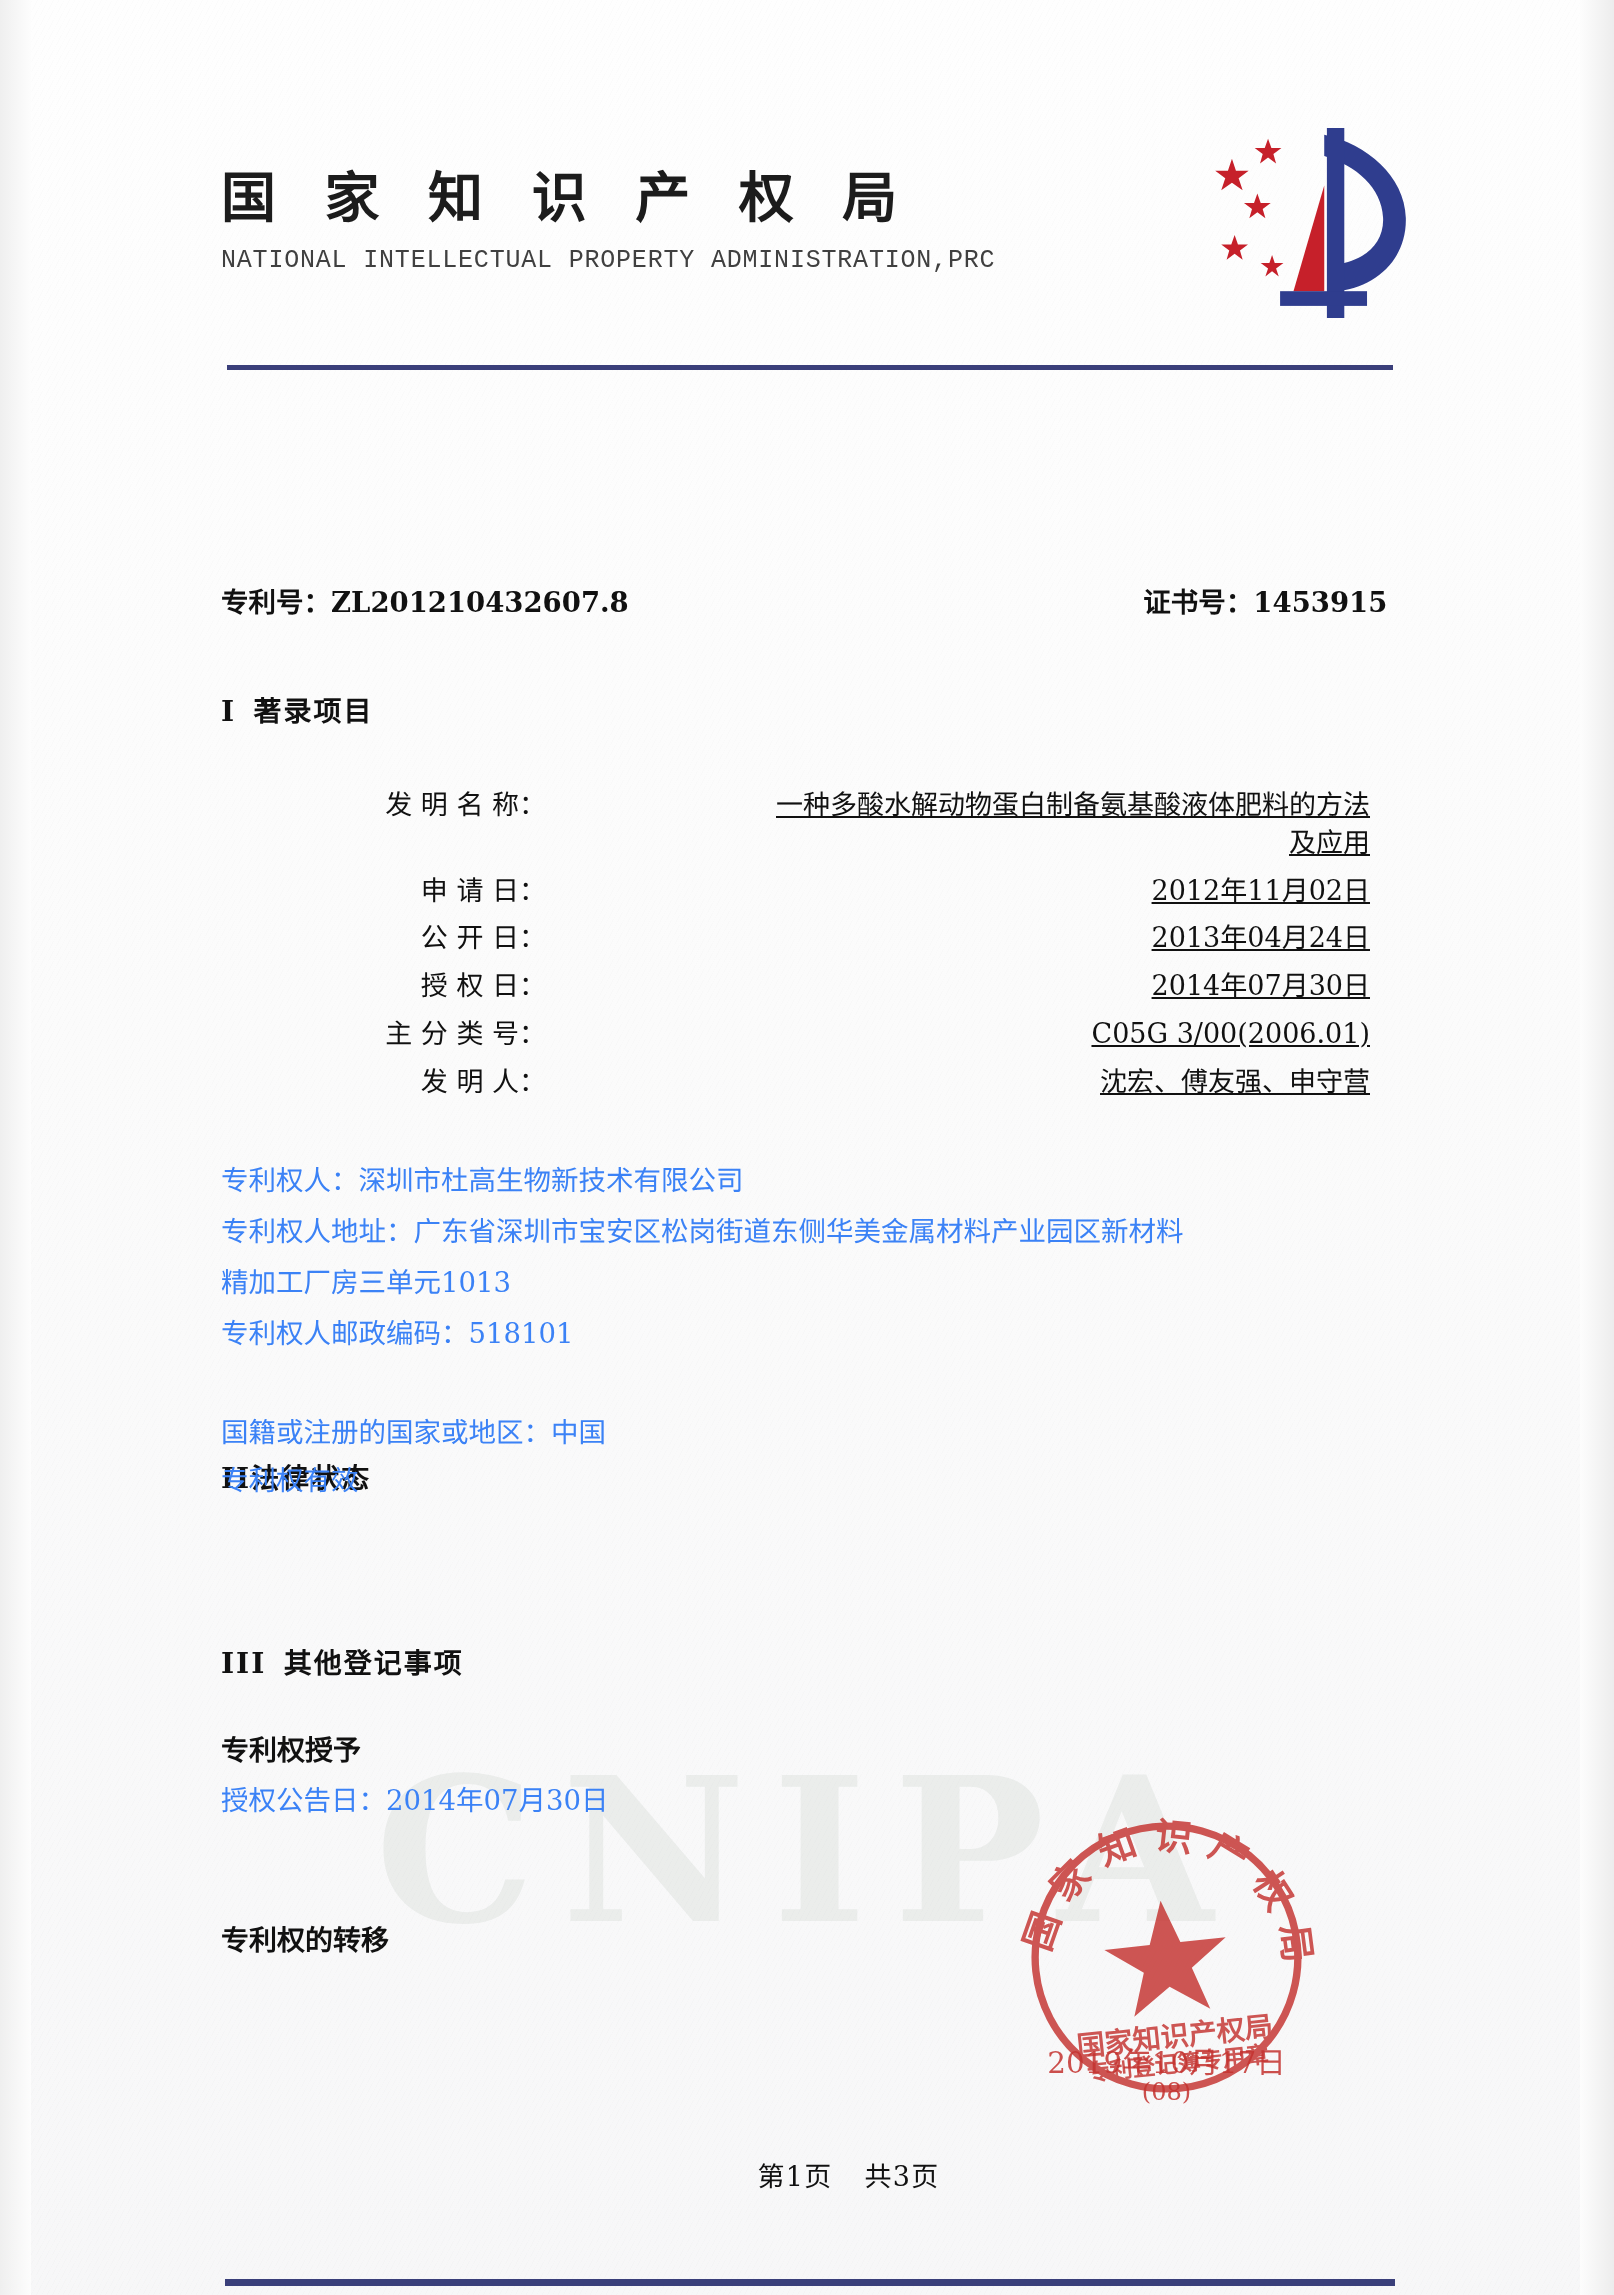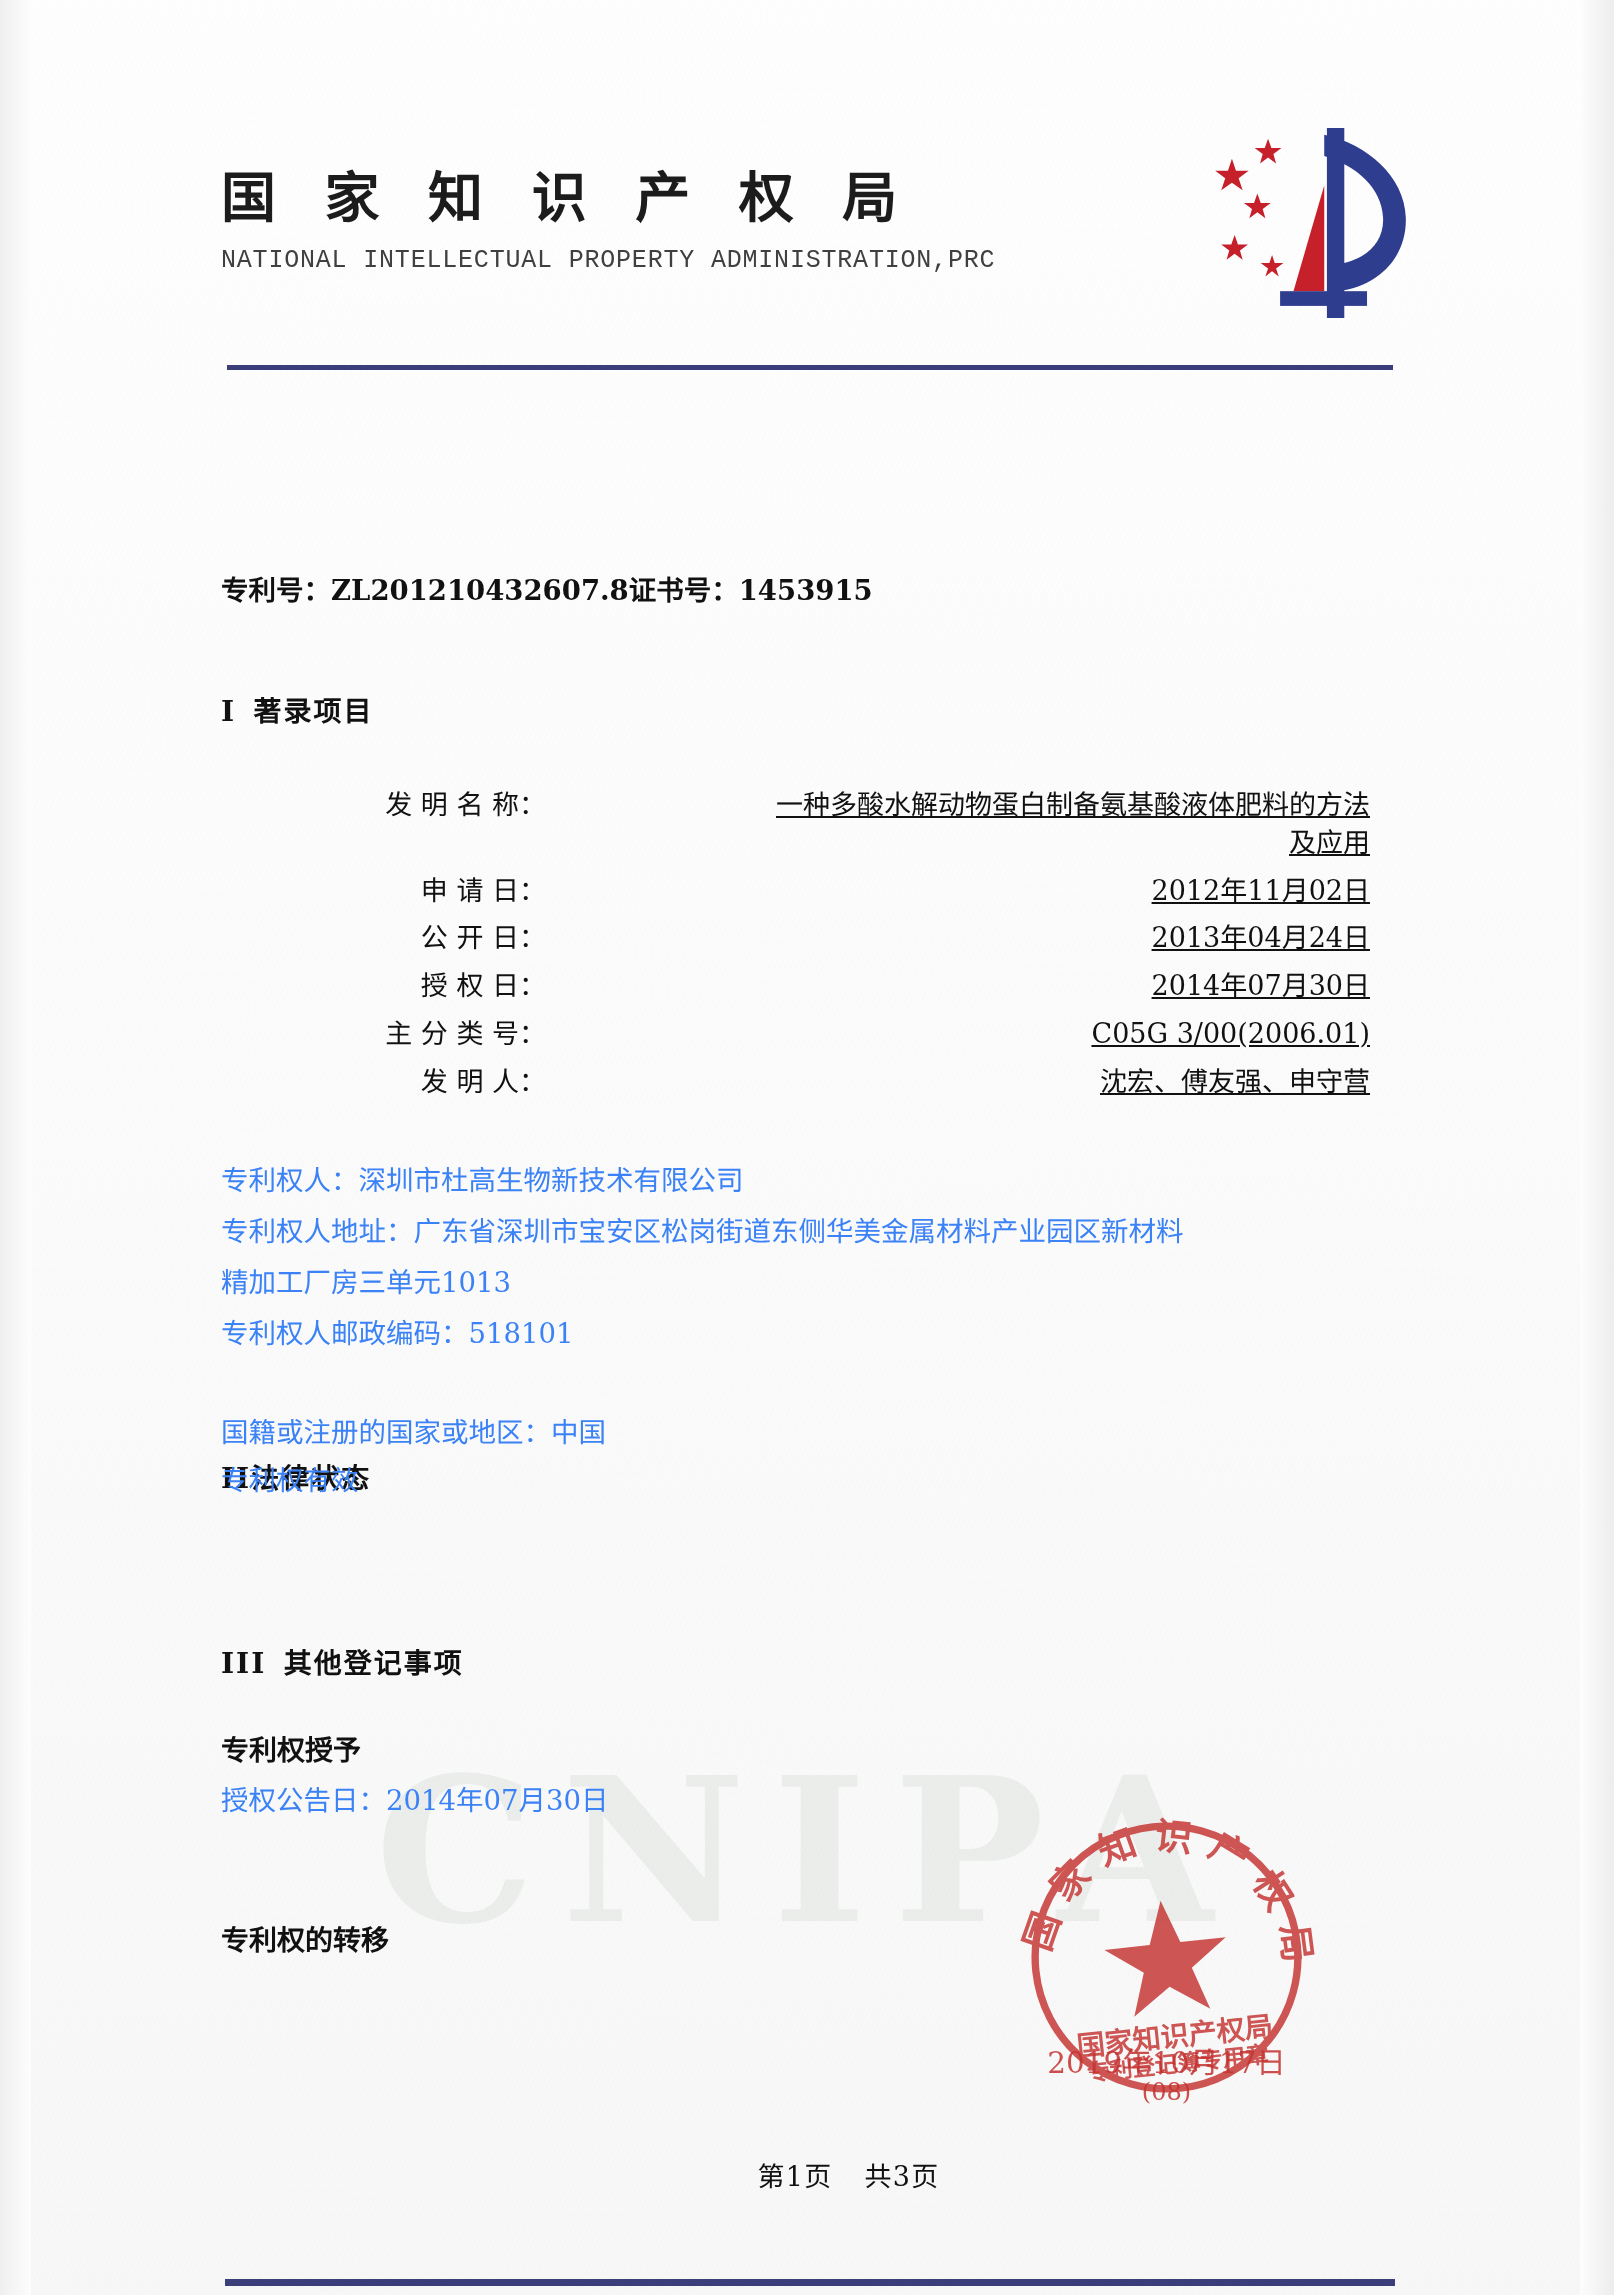--- a/index.html
+++ b/index.html
@@ -95,24 +95,24 @@
     text-align: center;
     font-family: "DejaVu Serif", "Liberation Serif", serif;
     font-weight: 700;
     font-size: 78px;
     letter-spacing: 6.7px;
     color: #111;
   }
   .id-row {
     position: absolute;
     left: 221px;
-    top: 568px;
+    top: 580px;
     width: 1173px;
     display: flex;
-    justify-content: flex-start;
+    justify-content: space-between;
     font-family: "DejaVu Serif", "Liberation Serif", serif;
     font-weight: 700;
     font-size: 27.5px;
     color: #111;
   }
   .id-row .right { margin-right: 6.7px; }
 
   
   .sec-head {
     position: absolute;

